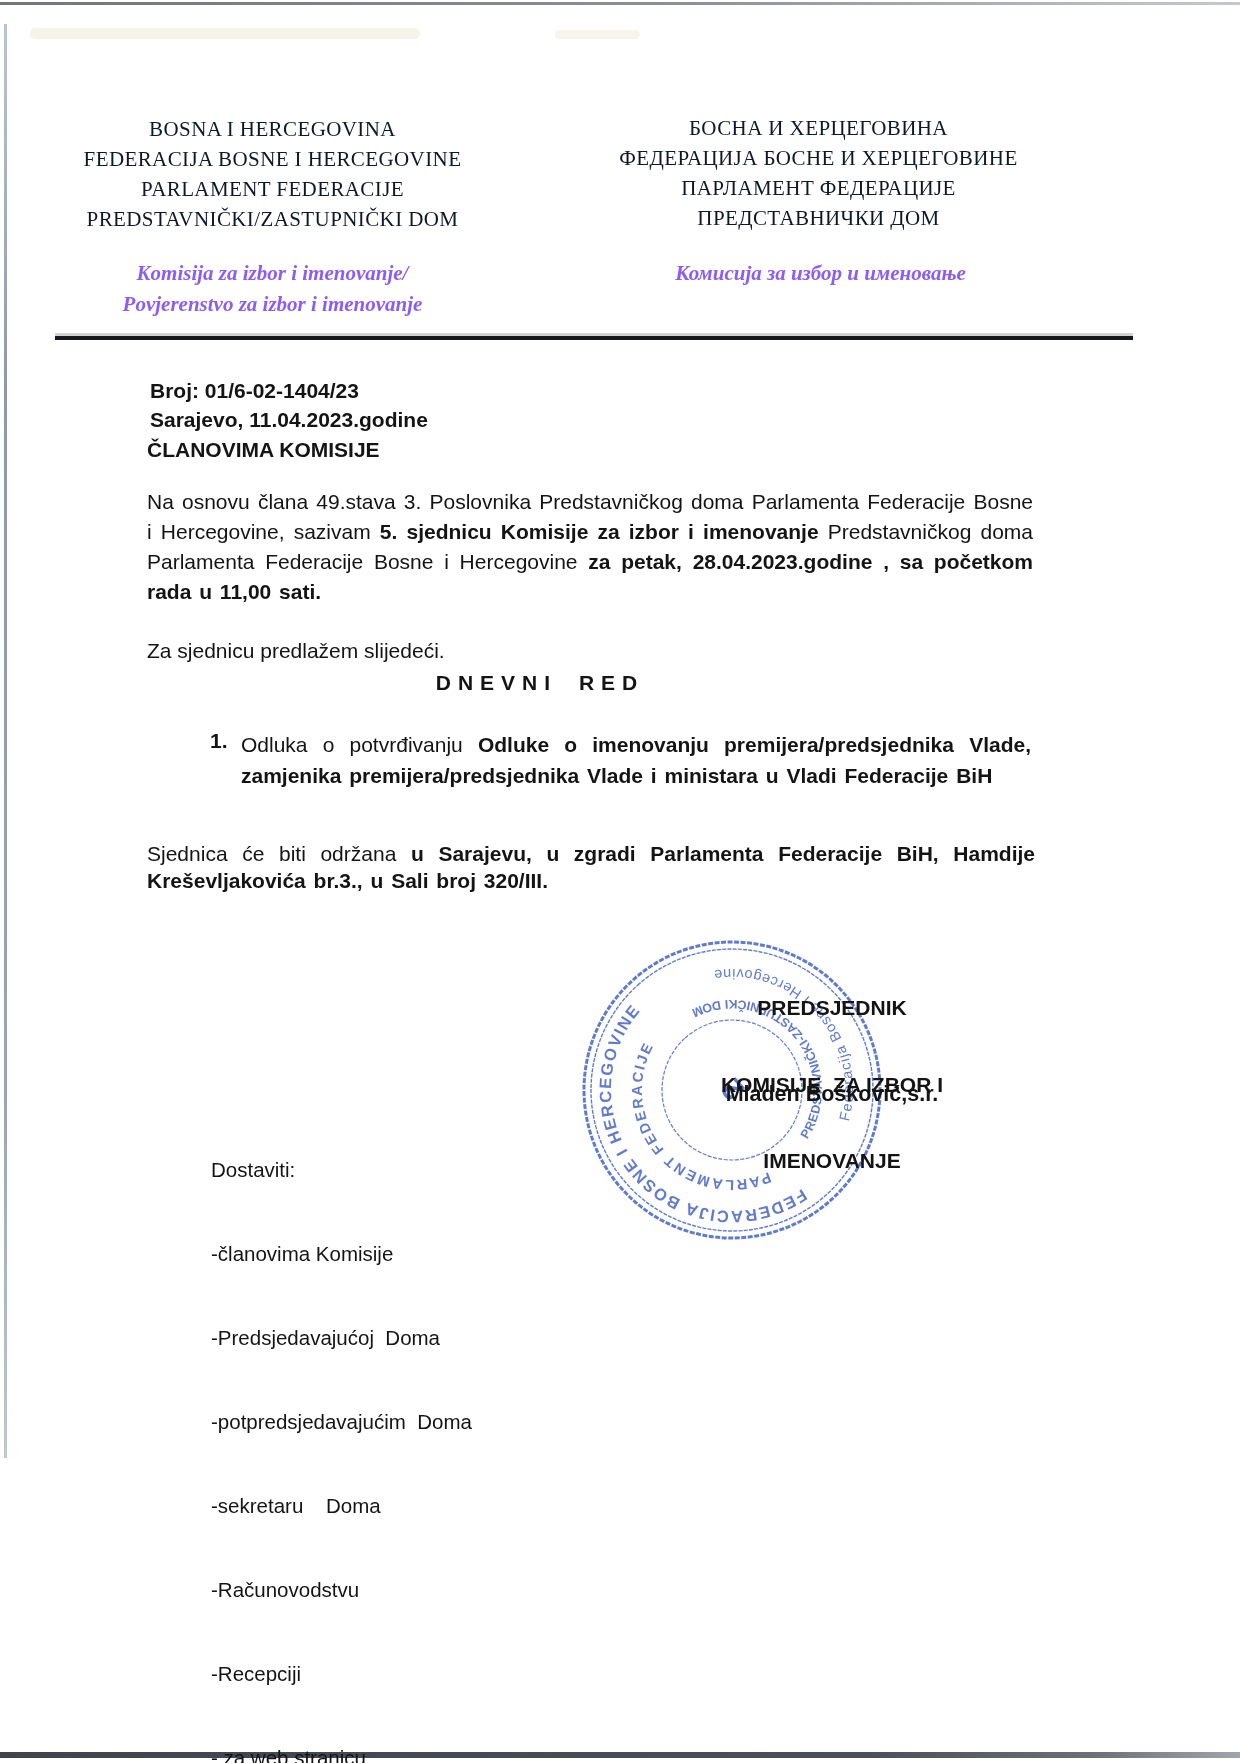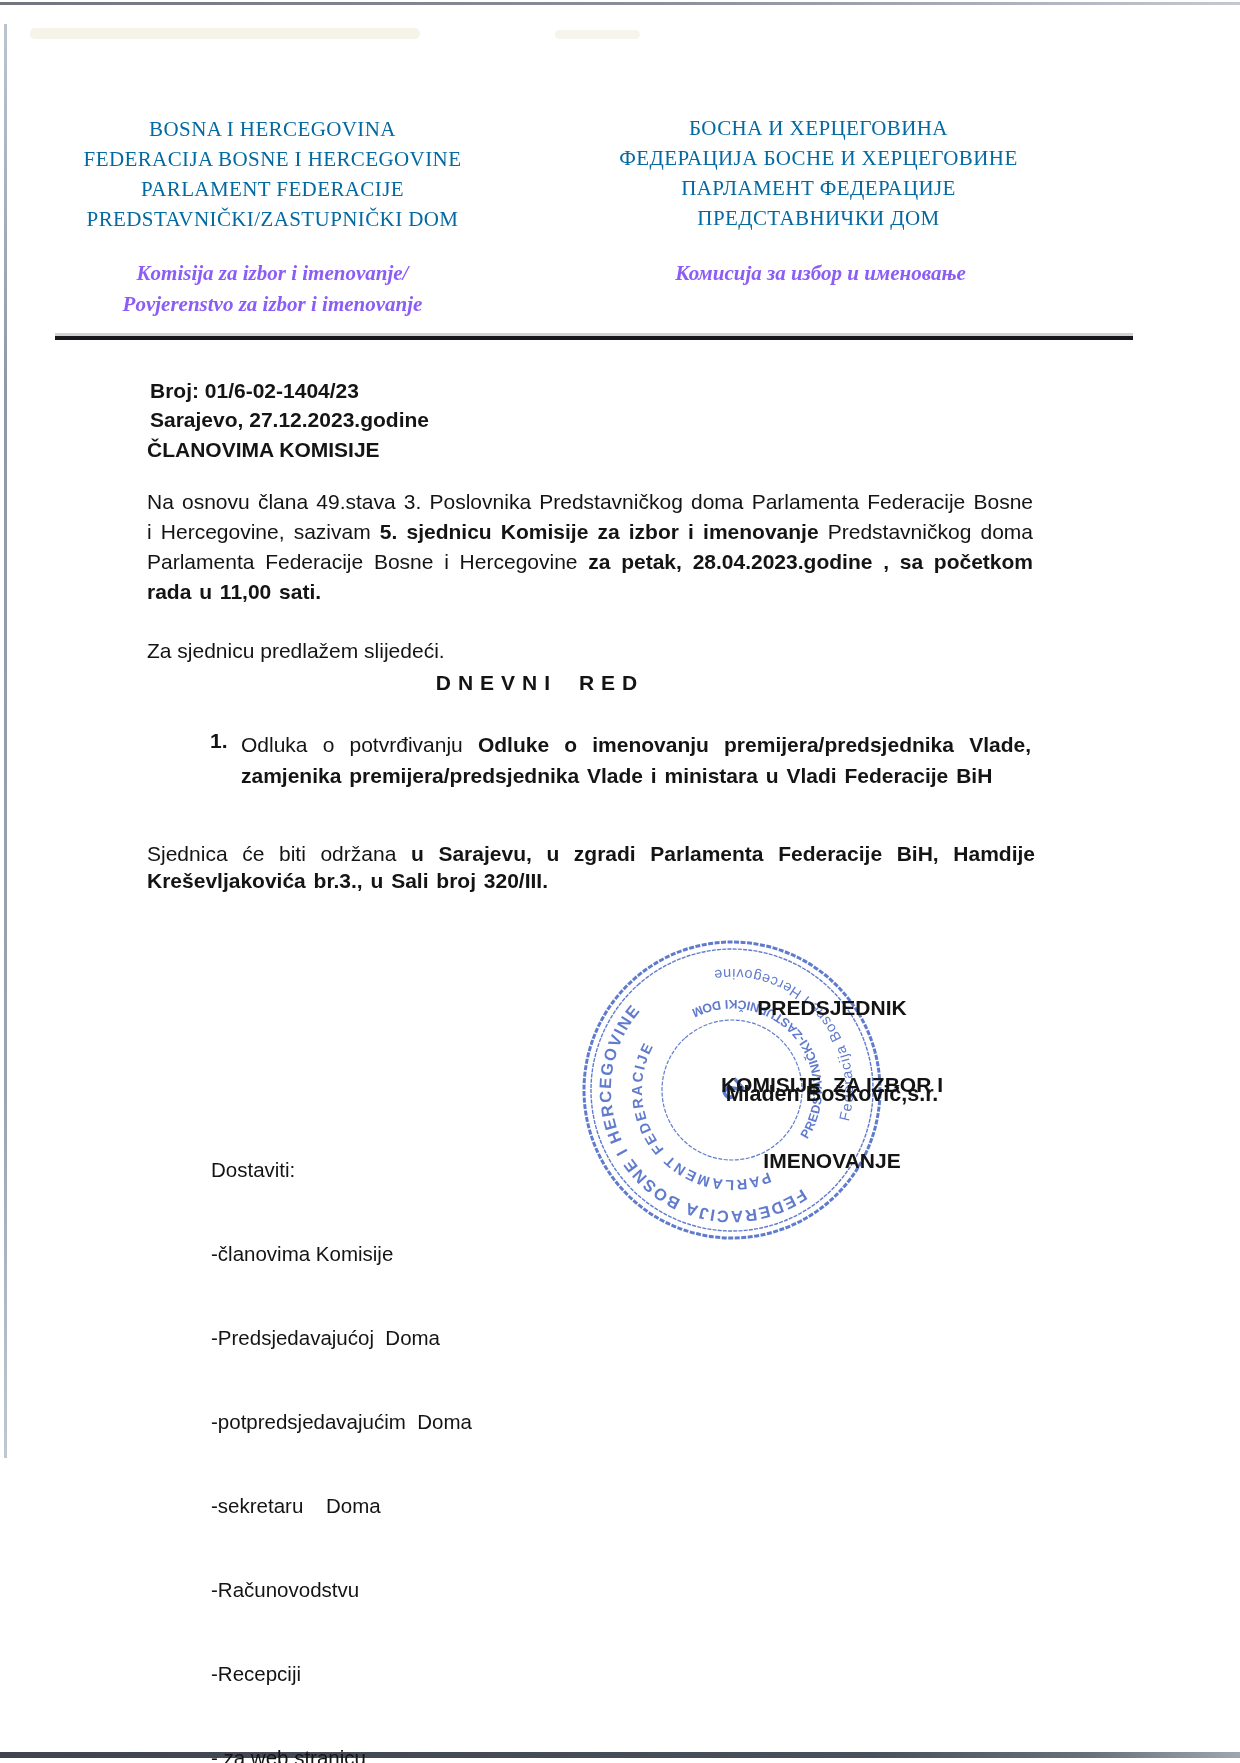--- a/index.html
+++ b/index.html
@@ -18,21 +18,21 @@
   .smudge1 { position:absolute; left:30px; top:28px; width:390px; height:11px;
     background:rgba(226,214,182,.30); border-radius:5px; }
   .smudge2 { position:absolute; left:555px; top:30px; width:85px; height:9px;
     background:rgba(226,214,182,.28); border-radius:5px; }
   .rule { position:absolute; left:55px; top:336px; width:1078px; height:4px;
     background:#17181c; box-shadow:0 -3px 0 rgba(125,125,125,.35); }
 
   
   .serif { font-family:"Liberation Serif", serif; }
   .lh-block { position:absolute; text-align:center; line-height:30px;
-    font-size:21px; letter-spacing:.4px; color:#0369a1; }
+    font-size:21px; letter-spacing:.4px; color:#0f172a; }
   .lh-left  { left:75px;  top:114px; width:395px; }
   .lh-right { left:616px; top:113px; width:405px; }
   .lh-sub { position:absolute; text-align:center; font-style:italic; font-weight:700;
     font-size:21px; line-height:31px; color:#8b5cf6; }
   .lh-left-sub  { left:85px;  top:258px; width:375px; }
   .lh-right-sub { left:628px; top:258px; width:385px; }
 
   
   .ref { position:absolute; left:150px; top:376px; font-weight:700; font-size:21px; line-height:29px; }
   .addressee { position:absolute; left:147px; top:438px; font-weight:700; font-size:21px; }
@@ -90,21 +90,21 @@
     <div>ПРЕДСТАВНИЧКИ ДОМ</div>
   </div>
   <div class="lh-sub lh-right-sub serif">
     <div>Комисија за избор и именовање</div>
   </div>
 
   <div class="rule"></div>
 
   <div class="ref">
     <div>Broj: 01/6-02-1404/23</div>
-    <div>Sarajevo, 27.12.2023.godine</div>
+    <div>Sarajevo, 11.04.2023.godine</div>
   </div>
 
   <div class="addressee">ČLANOVIMA KOMISIJE</div>
 
   <div class="intro"><span>Na osnovu  člana 49.stava 3. Poslovnika Predstavničkog  doma Parlamenta Federacije Bosne  i  Hercegovine,  sazivam </span><b>5.  sjednicu  Komisije   za  izbor  i  imenovanje</b><span> Predstavničkog   doma  Parlamenta  Federacije  Bosne  i  Hercegovine </span><b>za  petak, 28.04.2023.godine , sa početkom rada u   11,00  sati.</b></div>
 
   <div class="proposal">Za sjednicu predlažem slijedeći.</div>
 
   <div class="agenda-title">DNEVNI RED</div>
 

